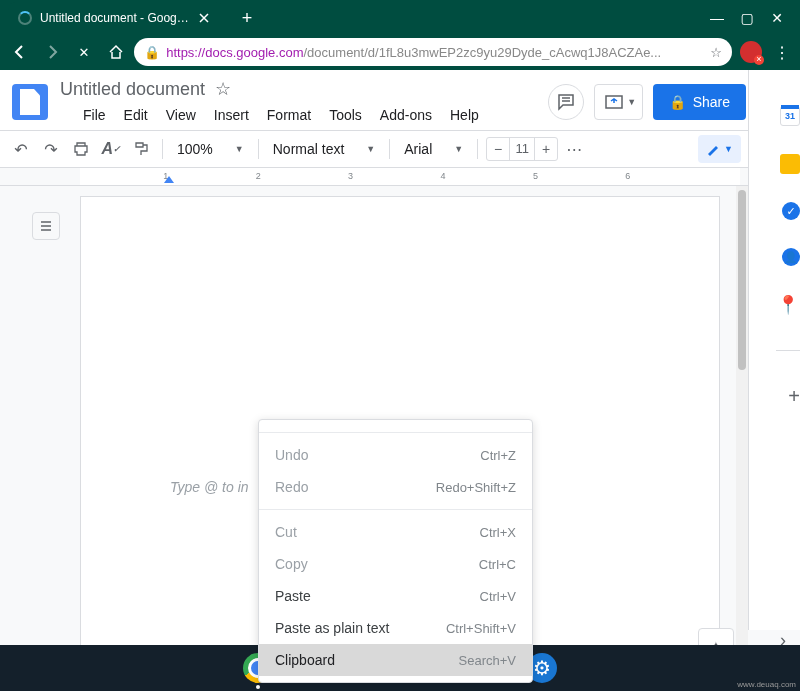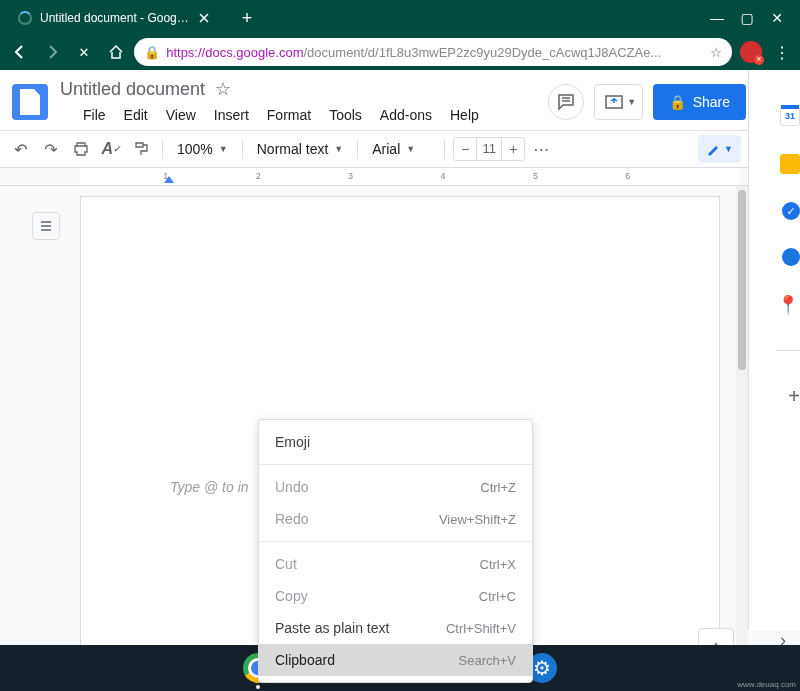--- a/index.html
+++ b/index.html
@@ -38,21 +38,21 @@
   .comment-btn { width: 36px; height: 36px; border: 1px solid #dadce0; border-radius: 18px; display: flex; align-items: center; justify-content: center; font-size: 18px; color: #5f6368; }
   .present-btn { height: 36px; border: 1px solid #dadce0; border-radius: 4px; padding: 0 6px 0 10px; display: flex; align-items: center; gap: 4px; color: #5f6368; }
   .share-btn { height: 36px; background: #1a73e8; color: #fff; border-radius: 4px; padding: 0 16px; display: flex; align-items: center; font-size: 14px; font-weight: 500; gap: 6px; }
   .avatar { width: 32px; height: 32px; border-radius: 50%; background: linear-gradient(90deg, #000 50%, #00bfa5 50%); position: relative; overflow: hidden; }
   .avatar::after { content: ''; position: absolute; inset: 6px; background: #444; border-radius: 50%; }
 
   
   .toolbar { height: 38px; border-top: 1px solid #dadce0; border-bottom: 1px solid #dadce0; display: flex; align-items: center; padding: 0 8px; gap: 4px; color: #5f6368; }
   .tb-btn { width: 26px; height: 26px; display: flex; align-items: center; justify-content: center; font-size: 16px; }
   .tb-sep { width: 1px; height: 20px; background: #dadce0; margin: 0 4px; }
-  .tb-drop { display: flex; align-items: center; padding: 0 6px; gap: 6px; font-size: 14px; color: #202124; }
+  .tb-drop { display: flex; align-items: center; padding: 0 6px; gap: 22px; font-size: 14px; color: #202124; }
   .tb-drop .caret { font-size: 9px; color: #5f6368; }
   .fontsize-box { display: flex; align-items: center; border: 1px solid #dadce0; border-radius: 3px; height: 24px; }
   .fontsize-box .pm { width: 22px; text-align: center; font-size: 14px; }
   .fontsize-box .val { width: 26px; text-align: center; border-left: 1px solid #dadce0; border-right: 1px solid #dadce0; height: 100%; line-height: 22px; font-size: 13px; }
   .tb-more { margin-left: 4px; font-size: 16px; letter-spacing: 2px; }
   .tb-right { margin-left: auto; display: flex; align-items: center; gap: 8px; }
   .edit-pill { background: #e8f0fe; height: 28px; border-radius: 4px; padding: 0 8px; display: flex; align-items: center; color: #1a73e8; gap: 4px; }
 
   
   .ruler { height: 18px; border-bottom: 1px solid #dadce0; background: #f8f9fa; position: relative; font-size: 9px; color: #80868b; }
@@ -262,41 +262,41 @@
         <path d="M3 4 H13 M3 8 H13 M3 12 H13" stroke="#5f6368" stroke-width="1.5"></path>
       </svg>
   </div>
   <div class="page"></div>
   <div class="placeholder">Type @ to in</div>
   <div class="scrollbar-v"></div>
   <div class="scrollbar-h"></div>
   <div class="explore-btn">✦</div>
 
   <div class="context-menu">
-    <div class="cm-item">
-      <span>Emoji</span>
-      <span class="shortcut"></span>
-    </div>
     <div class="cm-sep"></div>
     <div class="cm-item disabled">
       <span>Undo</span>
       <span class="shortcut">Ctrl+Z</span>
     </div>
     <div class="cm-item disabled">
       <span>Redo</span>
-      <span class="shortcut">View+Shift+Z</span>
+      <span class="shortcut">Redo+Shift+Z</span>
     </div>
     <div class="cm-sep"></div>
     <div class="cm-item disabled">
       <span>Cut</span>
       <span class="shortcut">Ctrl+X</span>
     </div>
     <div class="cm-item disabled">
       <span>Copy</span>
       <span class="shortcut">Ctrl+C</span>
+    </div>
+    <div class="cm-item">
+      <span>Paste</span>
+      <span class="shortcut">Ctrl+V</span>
     </div>
     <div class="cm-item">
       <span>Paste as plain text</span>
       <span class="shortcut">Ctrl+Shift+V</span>
     </div>
     <div class="cm-item highlight">
       <span>Clipboard</span>
       <span class="shortcut">Search+V</span>
     </div>
 

